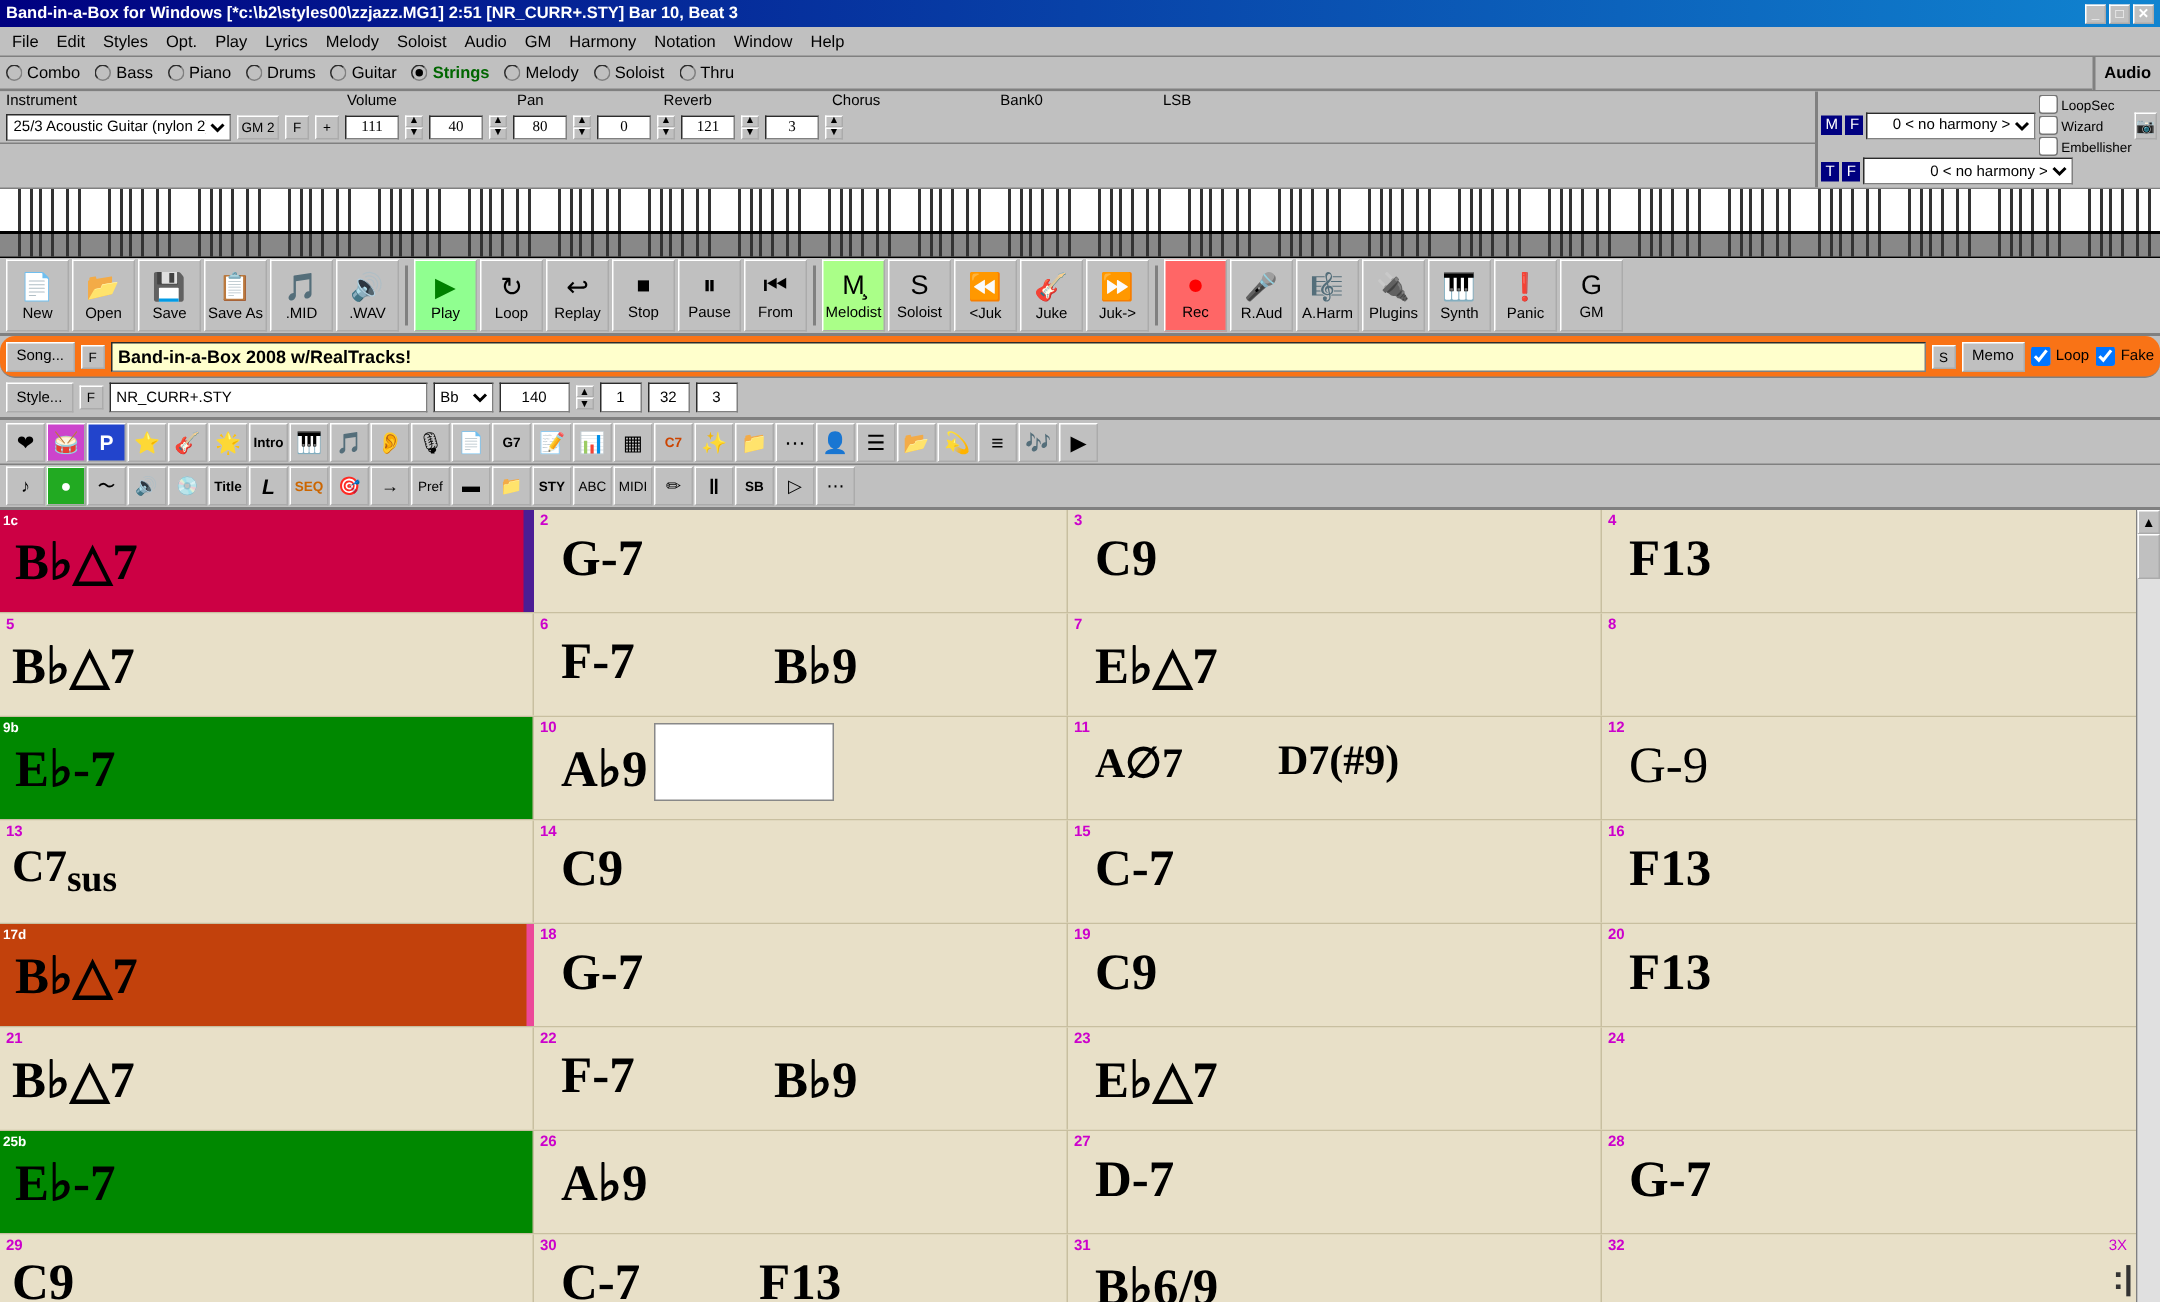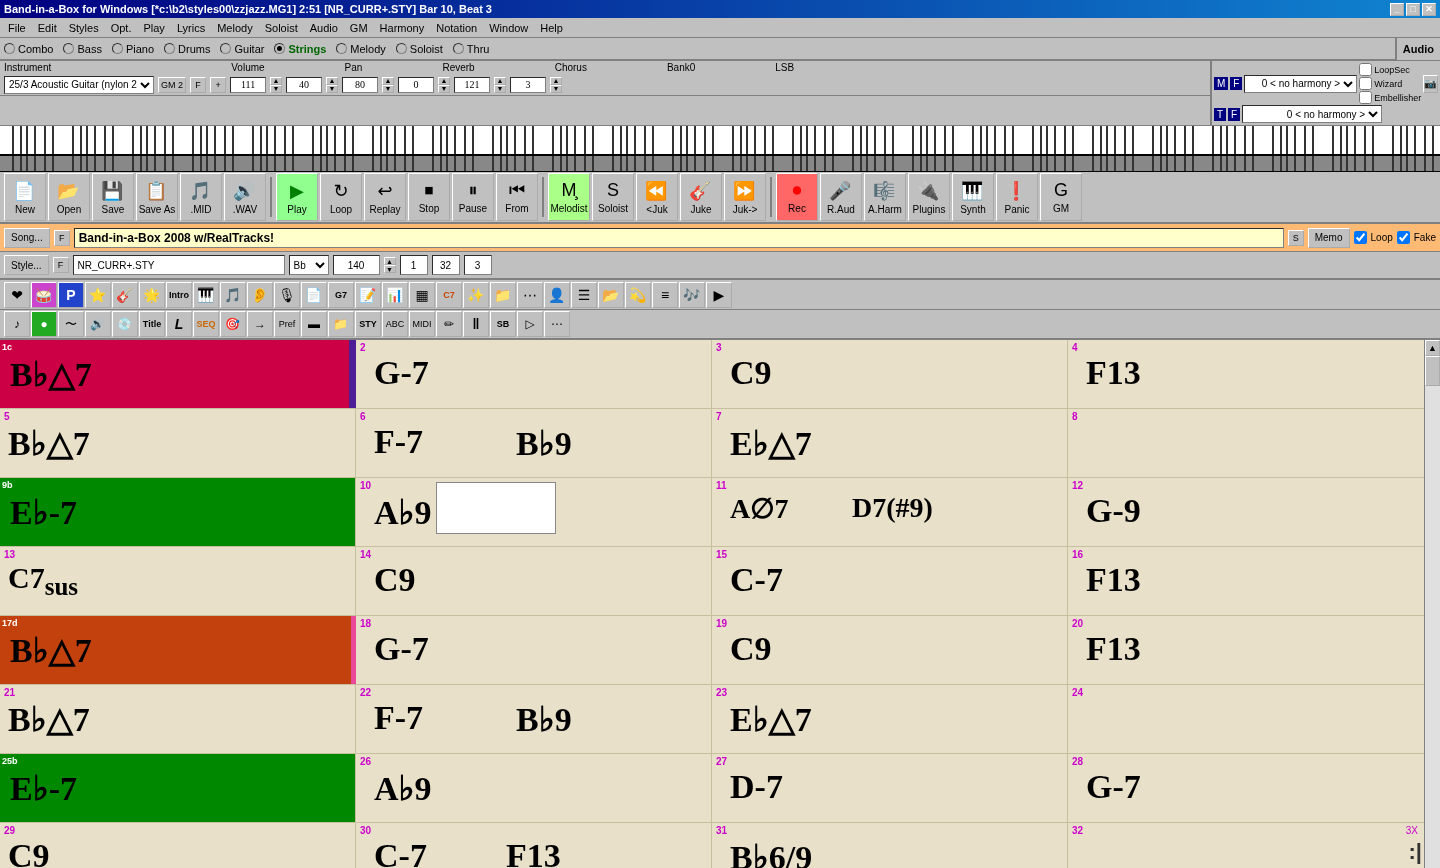--- a/index.html
+++ b/index.html
@@ -136,27 +136,28 @@
       border: 1px outset #fff;
       cursor: pointer;
       font-size: 10px;
       gap: 2px;
     }
     .toolbar-icon { font-size: 18px; }
     .toolbar-sep { width: 2px; height: 40px; background: #808080; margin: 0 2px; }
 
     
     #song-row {
-      background: #fdba74;
+      background: #f97316;
       height: 28px;
       display: flex;
       align-items: center;
       padding: 0 4px;
       gap: 4px;
       border-bottom: 1px solid #808080;
+      border-radius: 10px;
     }
     .song-btn {
       height: 20px;
       padding: 0 6px;
       background: #c0c0c0;
       border: 1px outset #fff;
       font-size: 10px;
       cursor: pointer;
     }
     .song-title {
@@ -734,21 +735,21 @@
 
         <div style="position:absolute; top:4px; left:80px; width:120px; height:52px; background:white; border:1px solid #888; z-index:1;"></div>
       </div>
       <div class="ls-cell" style="background:#e8e0c8; border-right:1px solid #c8bfa0; min-height:68px; position:relative; flex:0 0 25%;">
         <span class="bar-num">11</span>
         <span style="font-family:'Comic Sans MS',cursive; font-size:28px; font-weight:bold; position:absolute; top:14px; left:18px; color:#000;">A∅7</span>
         <span style="font-family:'Comic Sans MS',cursive; font-size:28px; font-weight:bold; position:absolute; top:14px; left:140px; color:#000;">D7(#9)</span>
       </div>
       <div class="ls-cell" style="background:#e8e0c8; border-right:none; min-height:68px; position:relative; flex:0 0 25%;">
         <span class="bar-num">12</span>
-        <span style="font-family:'Comic Sans MS',cursive; font-size:34px; font-weight:bold; position:absolute; top:14px; left:18px; color:#000;">G-9</span>
+        <span style="font-family:'Comic Sans MS',cursive; font-size:34px; font-weight:normal; position:absolute; top:14px; left:18px; color:#000;">G-9</span>
       </div>
     </div>
 
     <div class="ls-row">
       <div class="ls-cell" style="background:#e8e0c8; border-right:1px solid #c8bfa0; min-height:68px; position:relative; flex:0 0 25%;">
         <span class="bar-num">13</span>
         <span style="font-family:'Comic Sans MS',cursive; font-size:30px; font-weight:bold; position:absolute; top:14px; left:8px; color:#000;">C7<sub>sus</sub></span>
       </div>
       <div class="ls-cell" style="background:#e8e0c8; border-right:1px solid #c8bfa0; min-height:68px; position:relative; flex:0 0 25%;">
         <span class="bar-num">14</span>

